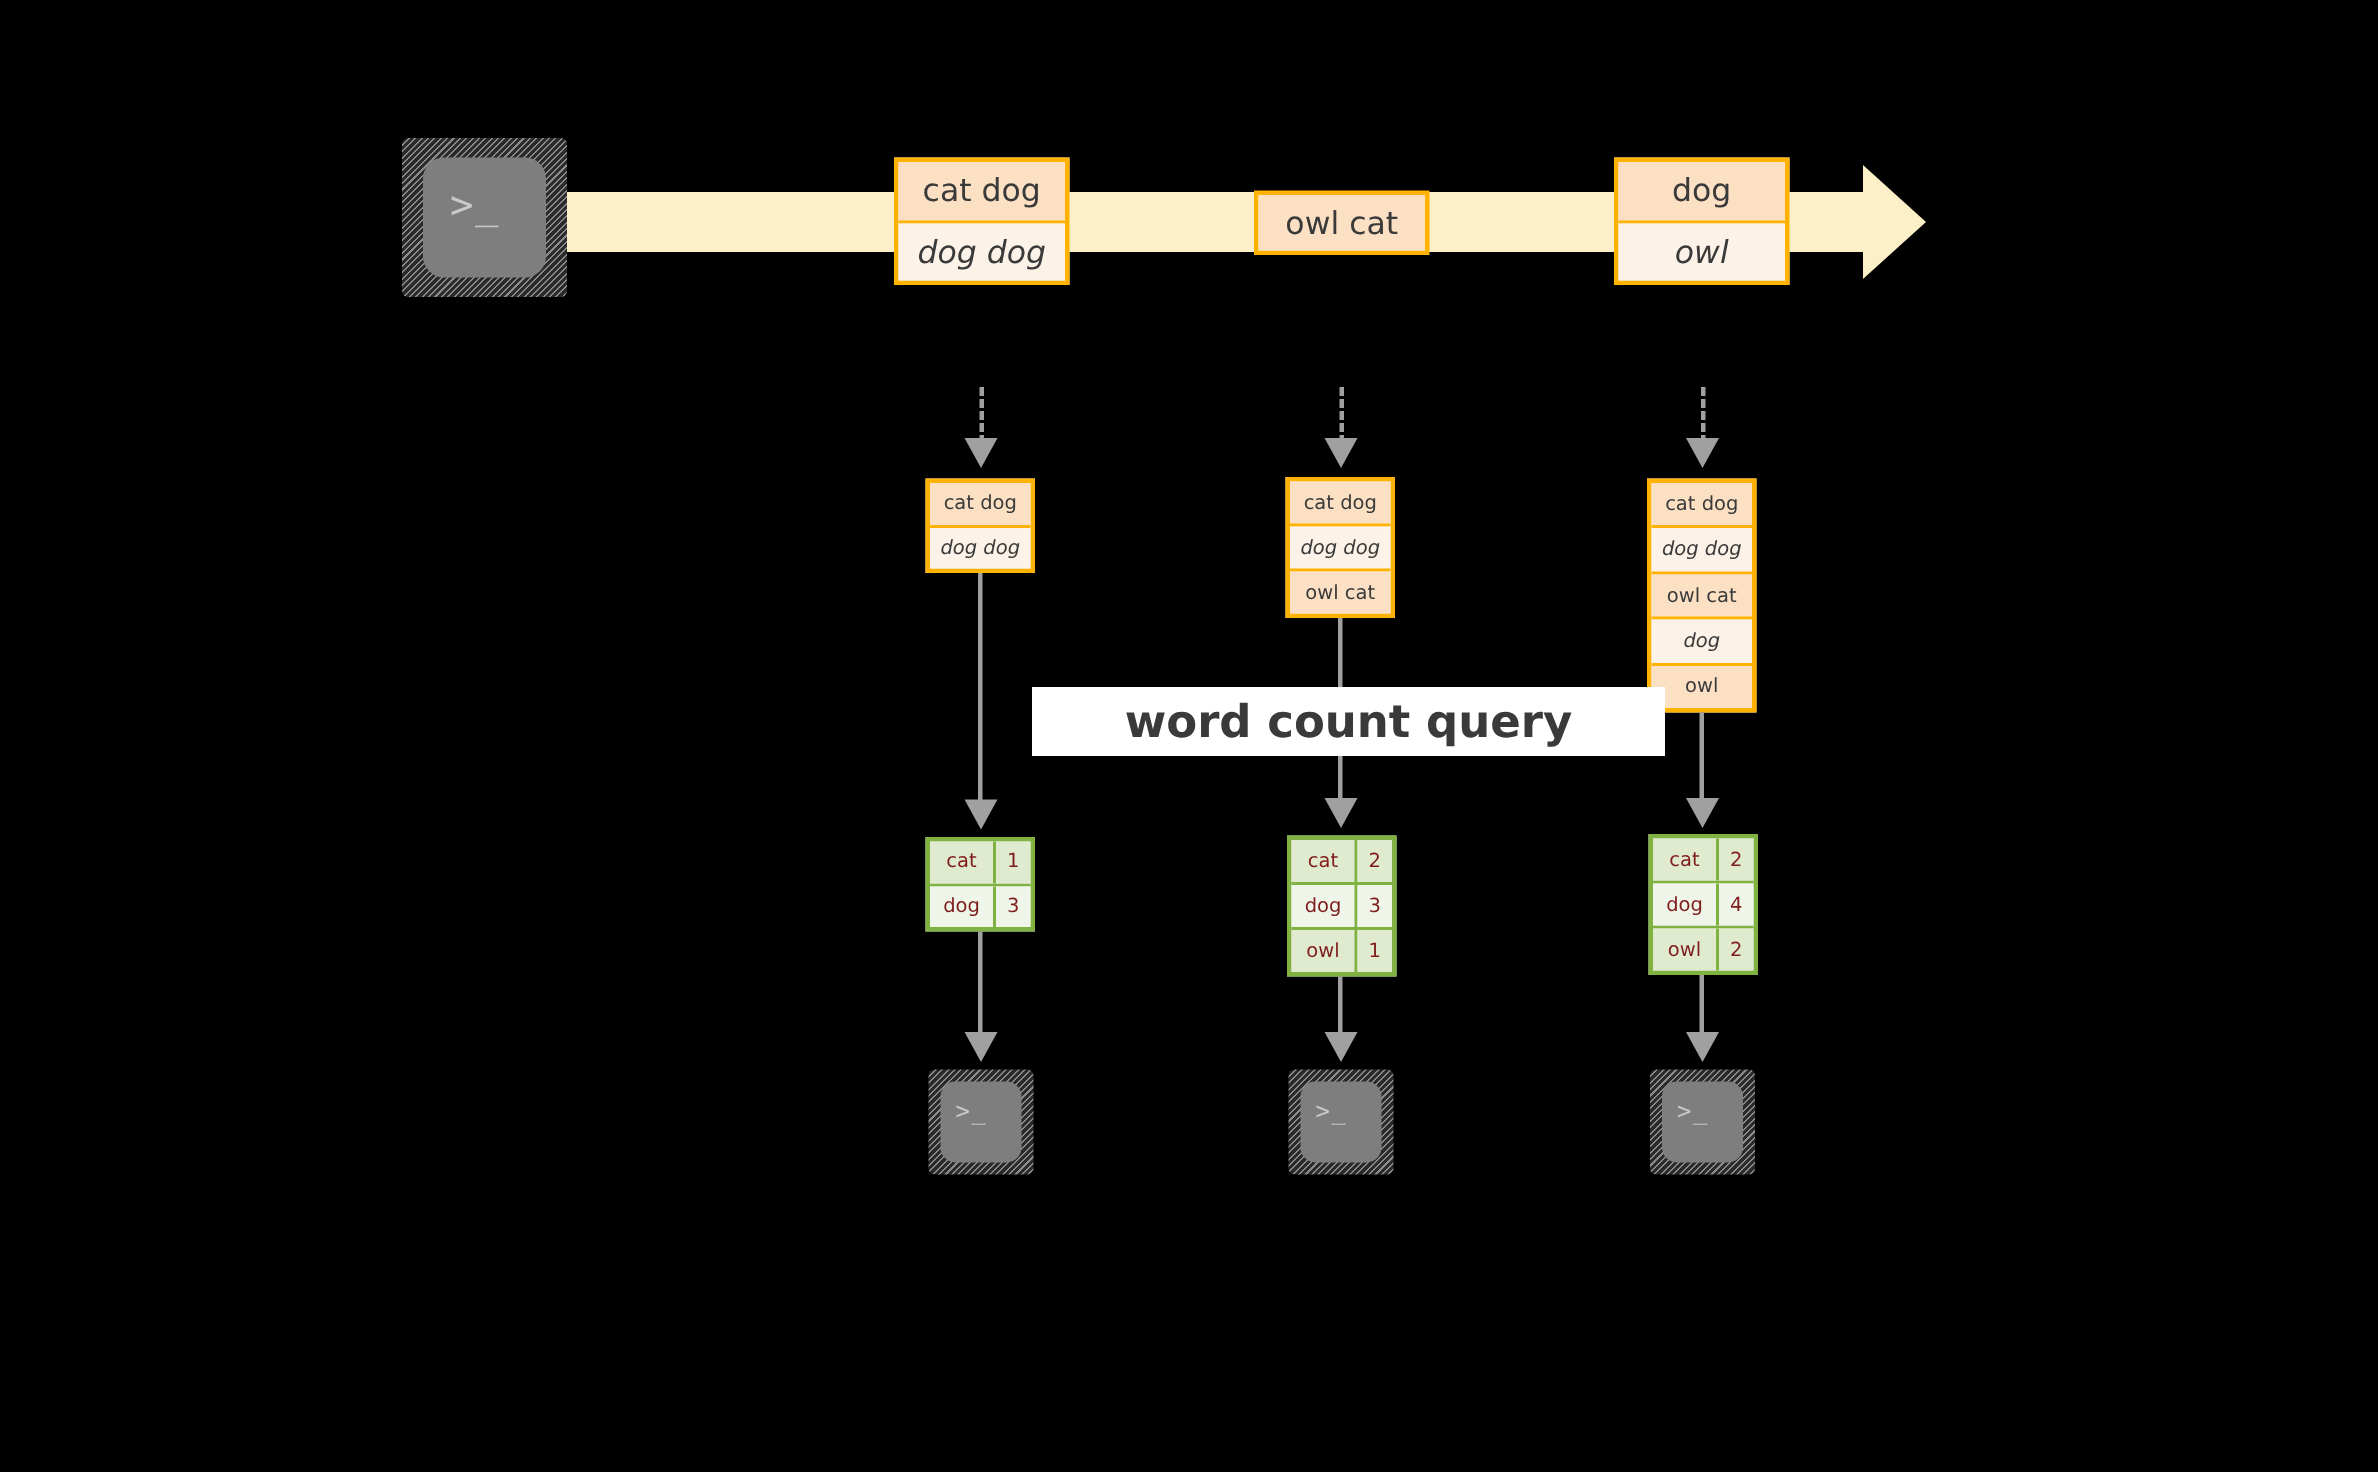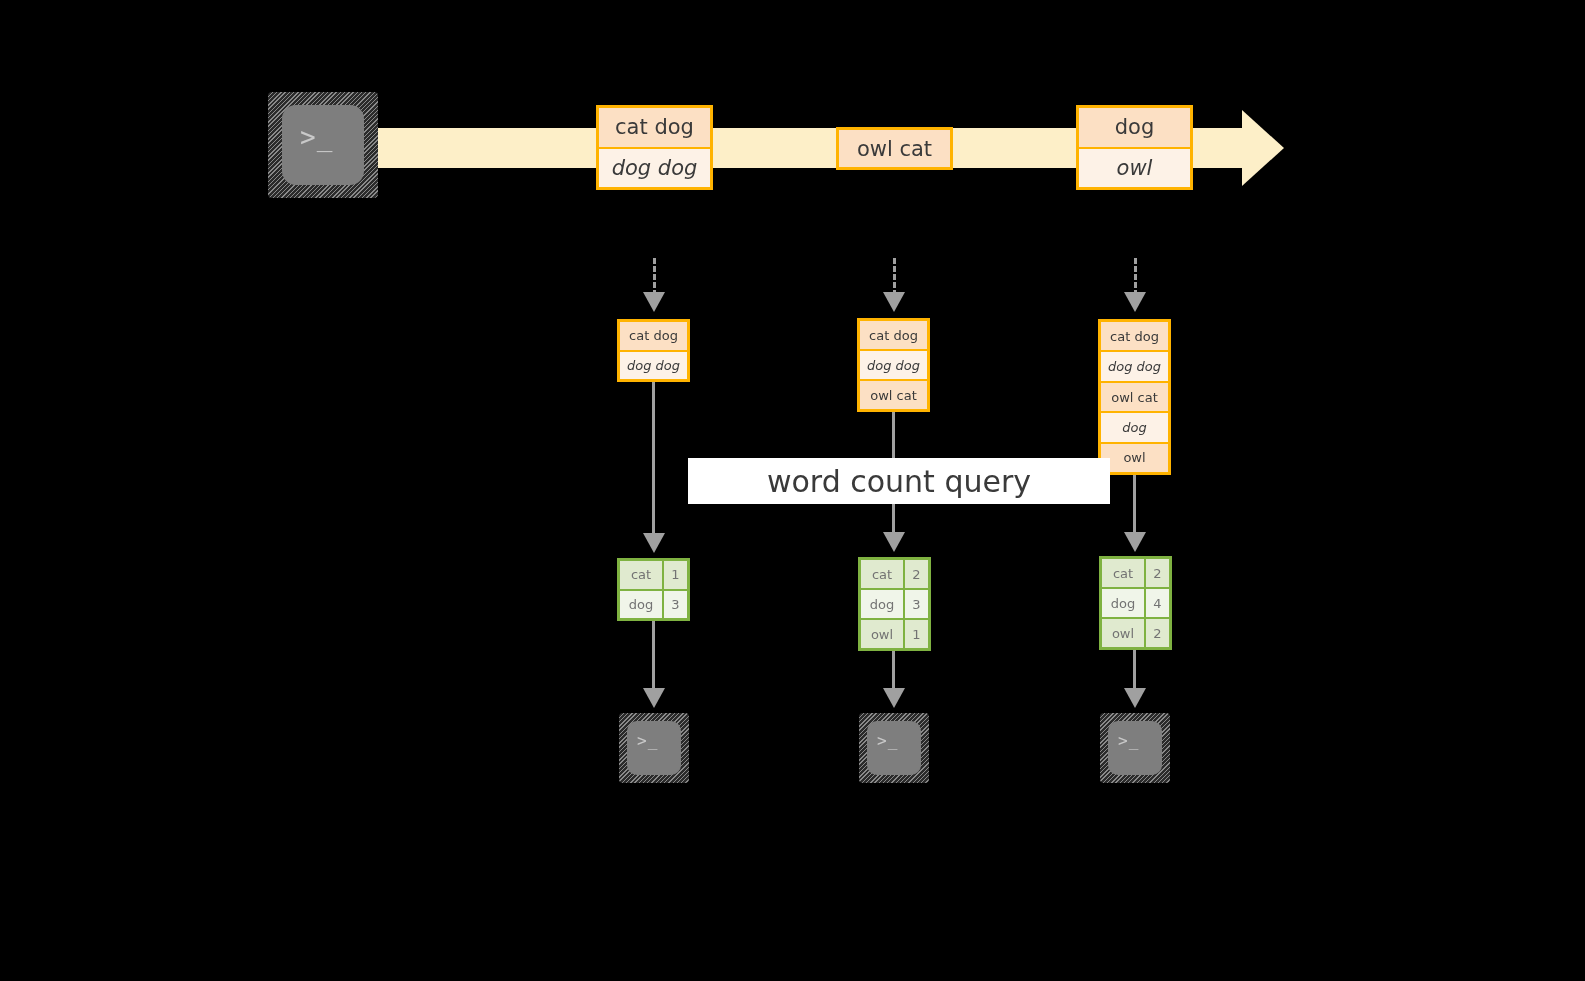--- a/index.html
+++ b/index.html
@@ -99,21 +99,21 @@
     display: flex;
     box-sizing: border-box;
     border-bottom: 2px solid #7fb241;
   }
   .gbox .grow:last-child { border-bottom: none; }
   .gbox .gcell {
     box-sizing: border-box;
     display: flex;
     align-items: center;
     justify-content: center;
-    color: #737373;
+    color: #7f1d1d;
     white-space: nowrap;
   }
   .gbox .gcell.key {
     flex: 0 0 auto;
     border-right: 2px solid #7fb241;
   }
   .gbox .gcell.val { flex: 1 1 auto; }
   .gbox .grow.dark  .gcell { background: #e0eacf; }
   .gbox .grow.light .gcell { background: #f0f5e9; }
 
@@ -272,15 +272,15 @@
 
   <div class="vline" style="left:1133px; top:650px; width:3px; height:42px;"></div>
   <div class="vhead" style="left:1124px; top:688px;"></div>
 
   <div class="terminal" style="left:1100px; top:713px; width:70px; height:70px;">
     <div class="hatch"></div>
     <div class="face" style="left:8px; top:8px; width:54px; height:54px; border-radius:10px;"></div>
     <div class="glyph" style="left:18px; top:20px; font-size:16px;">&gt;_</div>
   </div>
 
-  <div class="query-label" style="left:688px; top:458px; width:422px; height:46px; font-size:30px;">word count query</div>
+  <div class="query-label" style="left:688px; top:458px; width:422px; height:46px; font-size:30px;font-weight:bold;">word count query</div>
 
 </div>
 
 </body></html>

